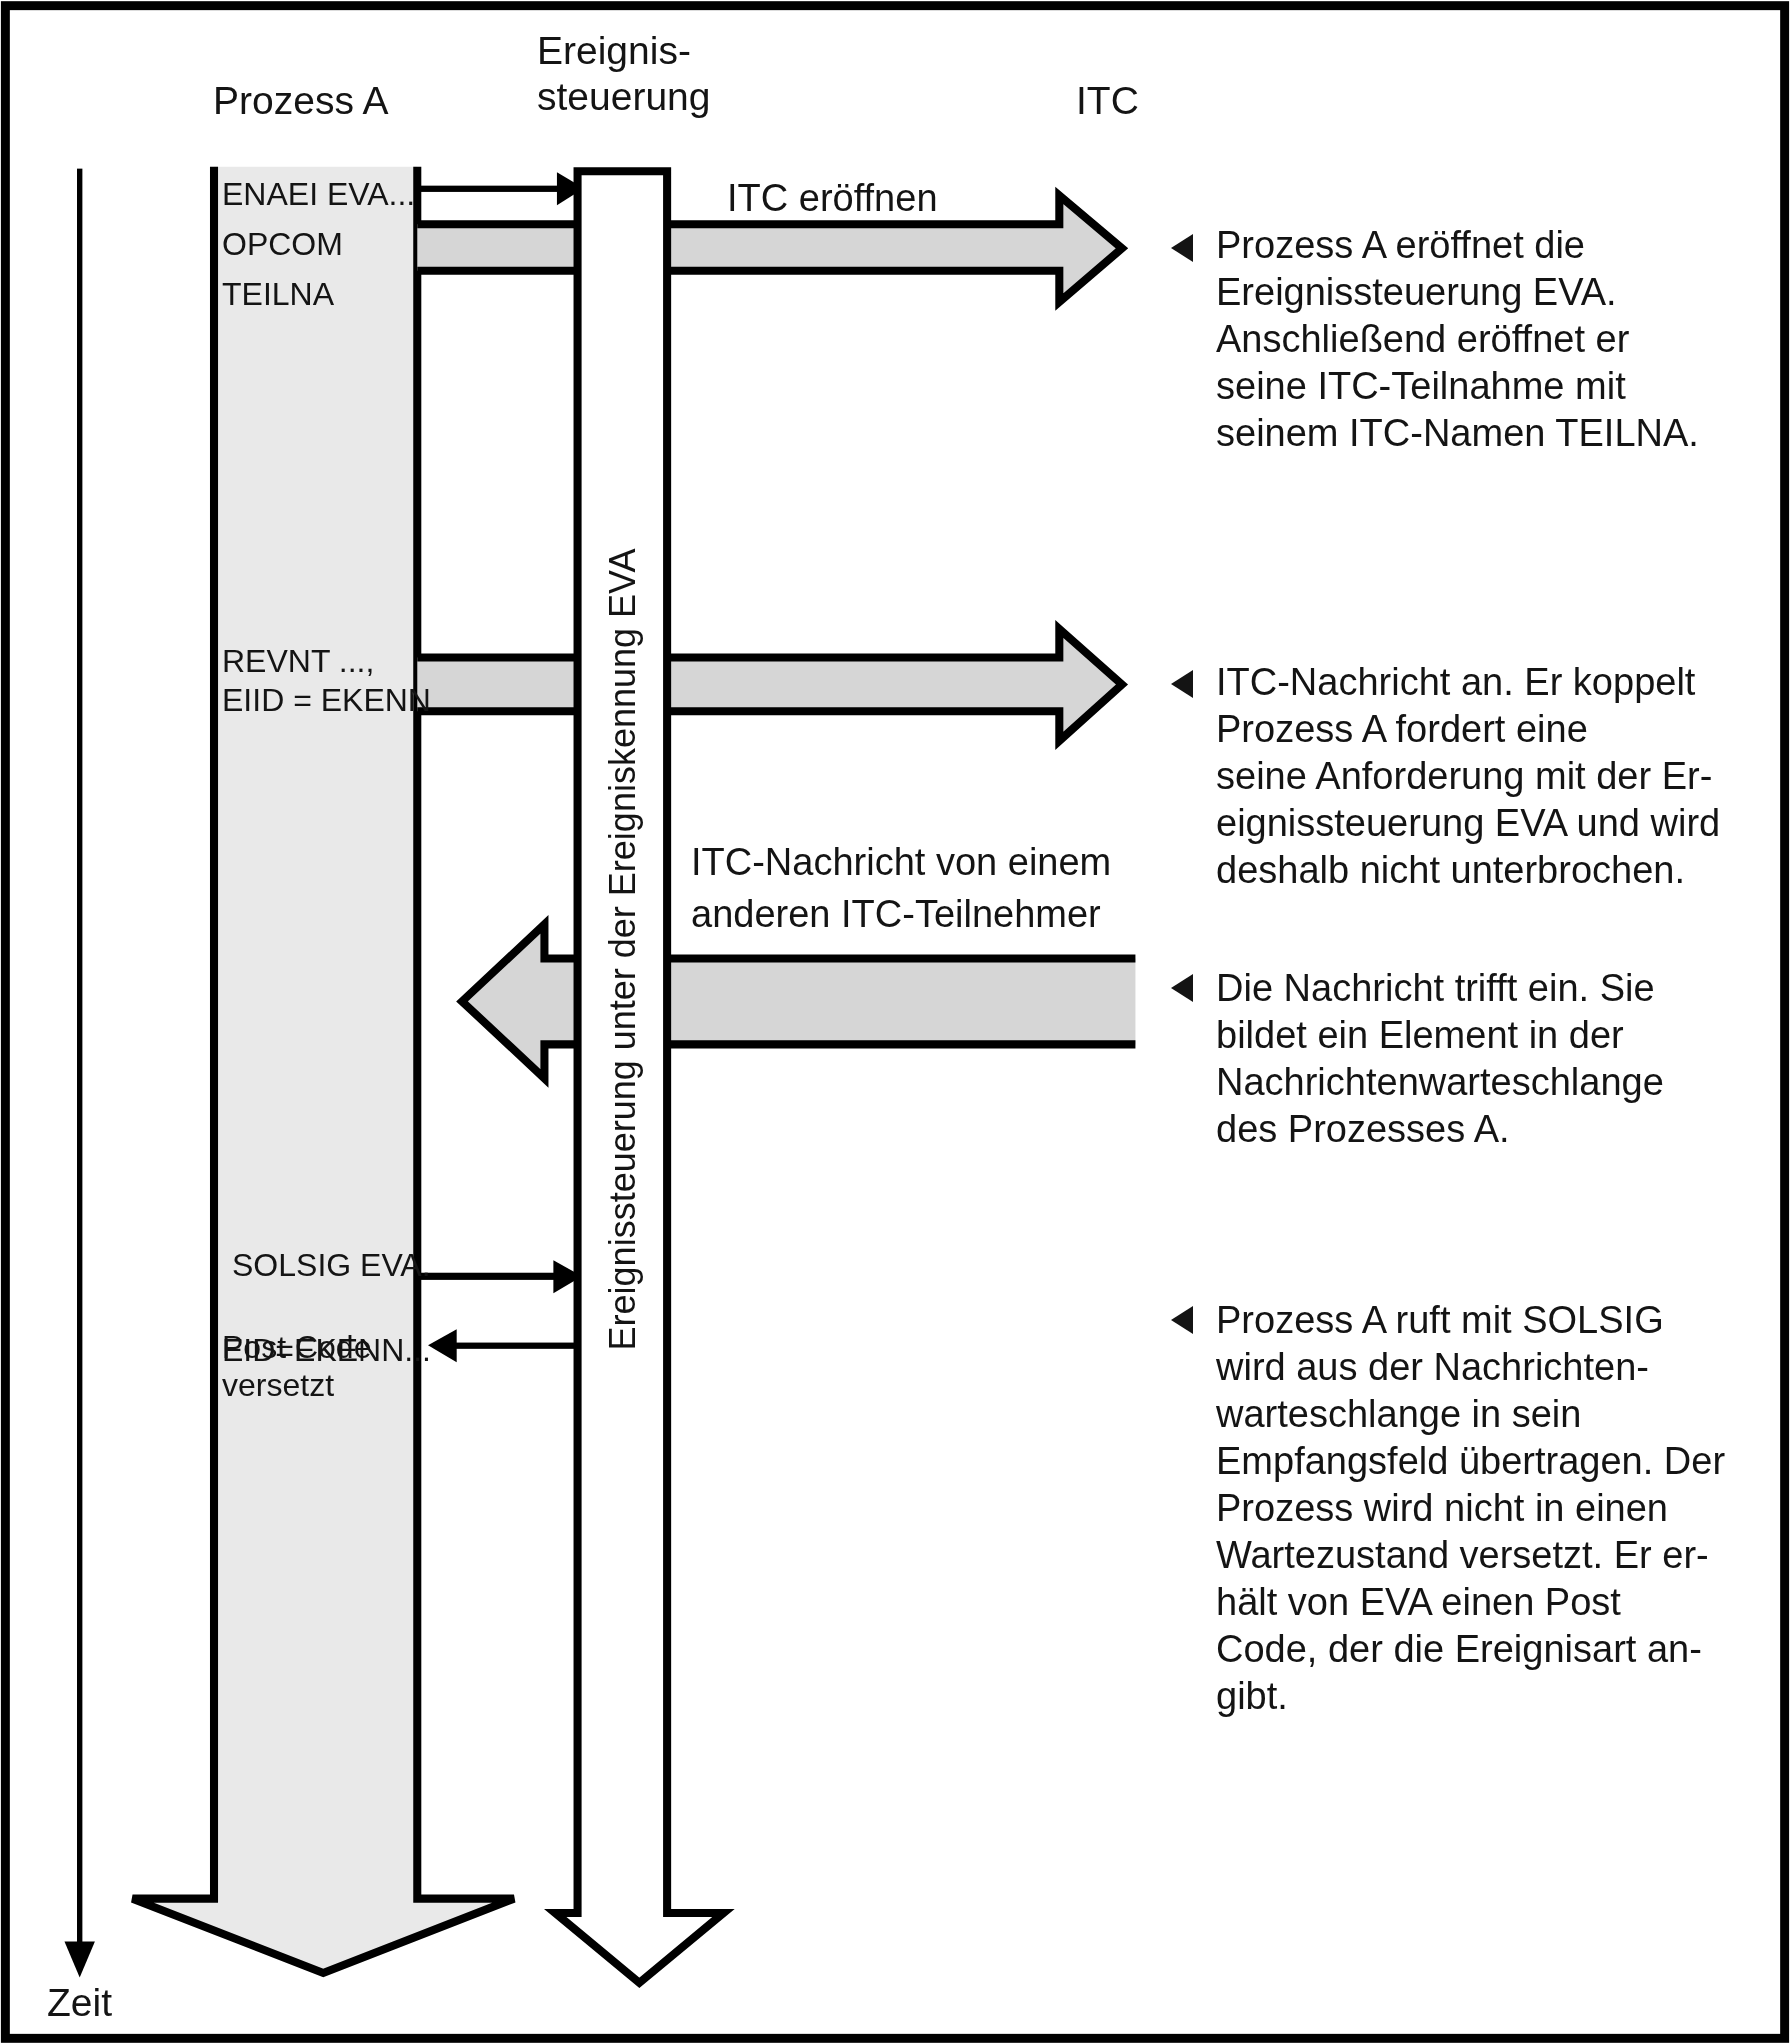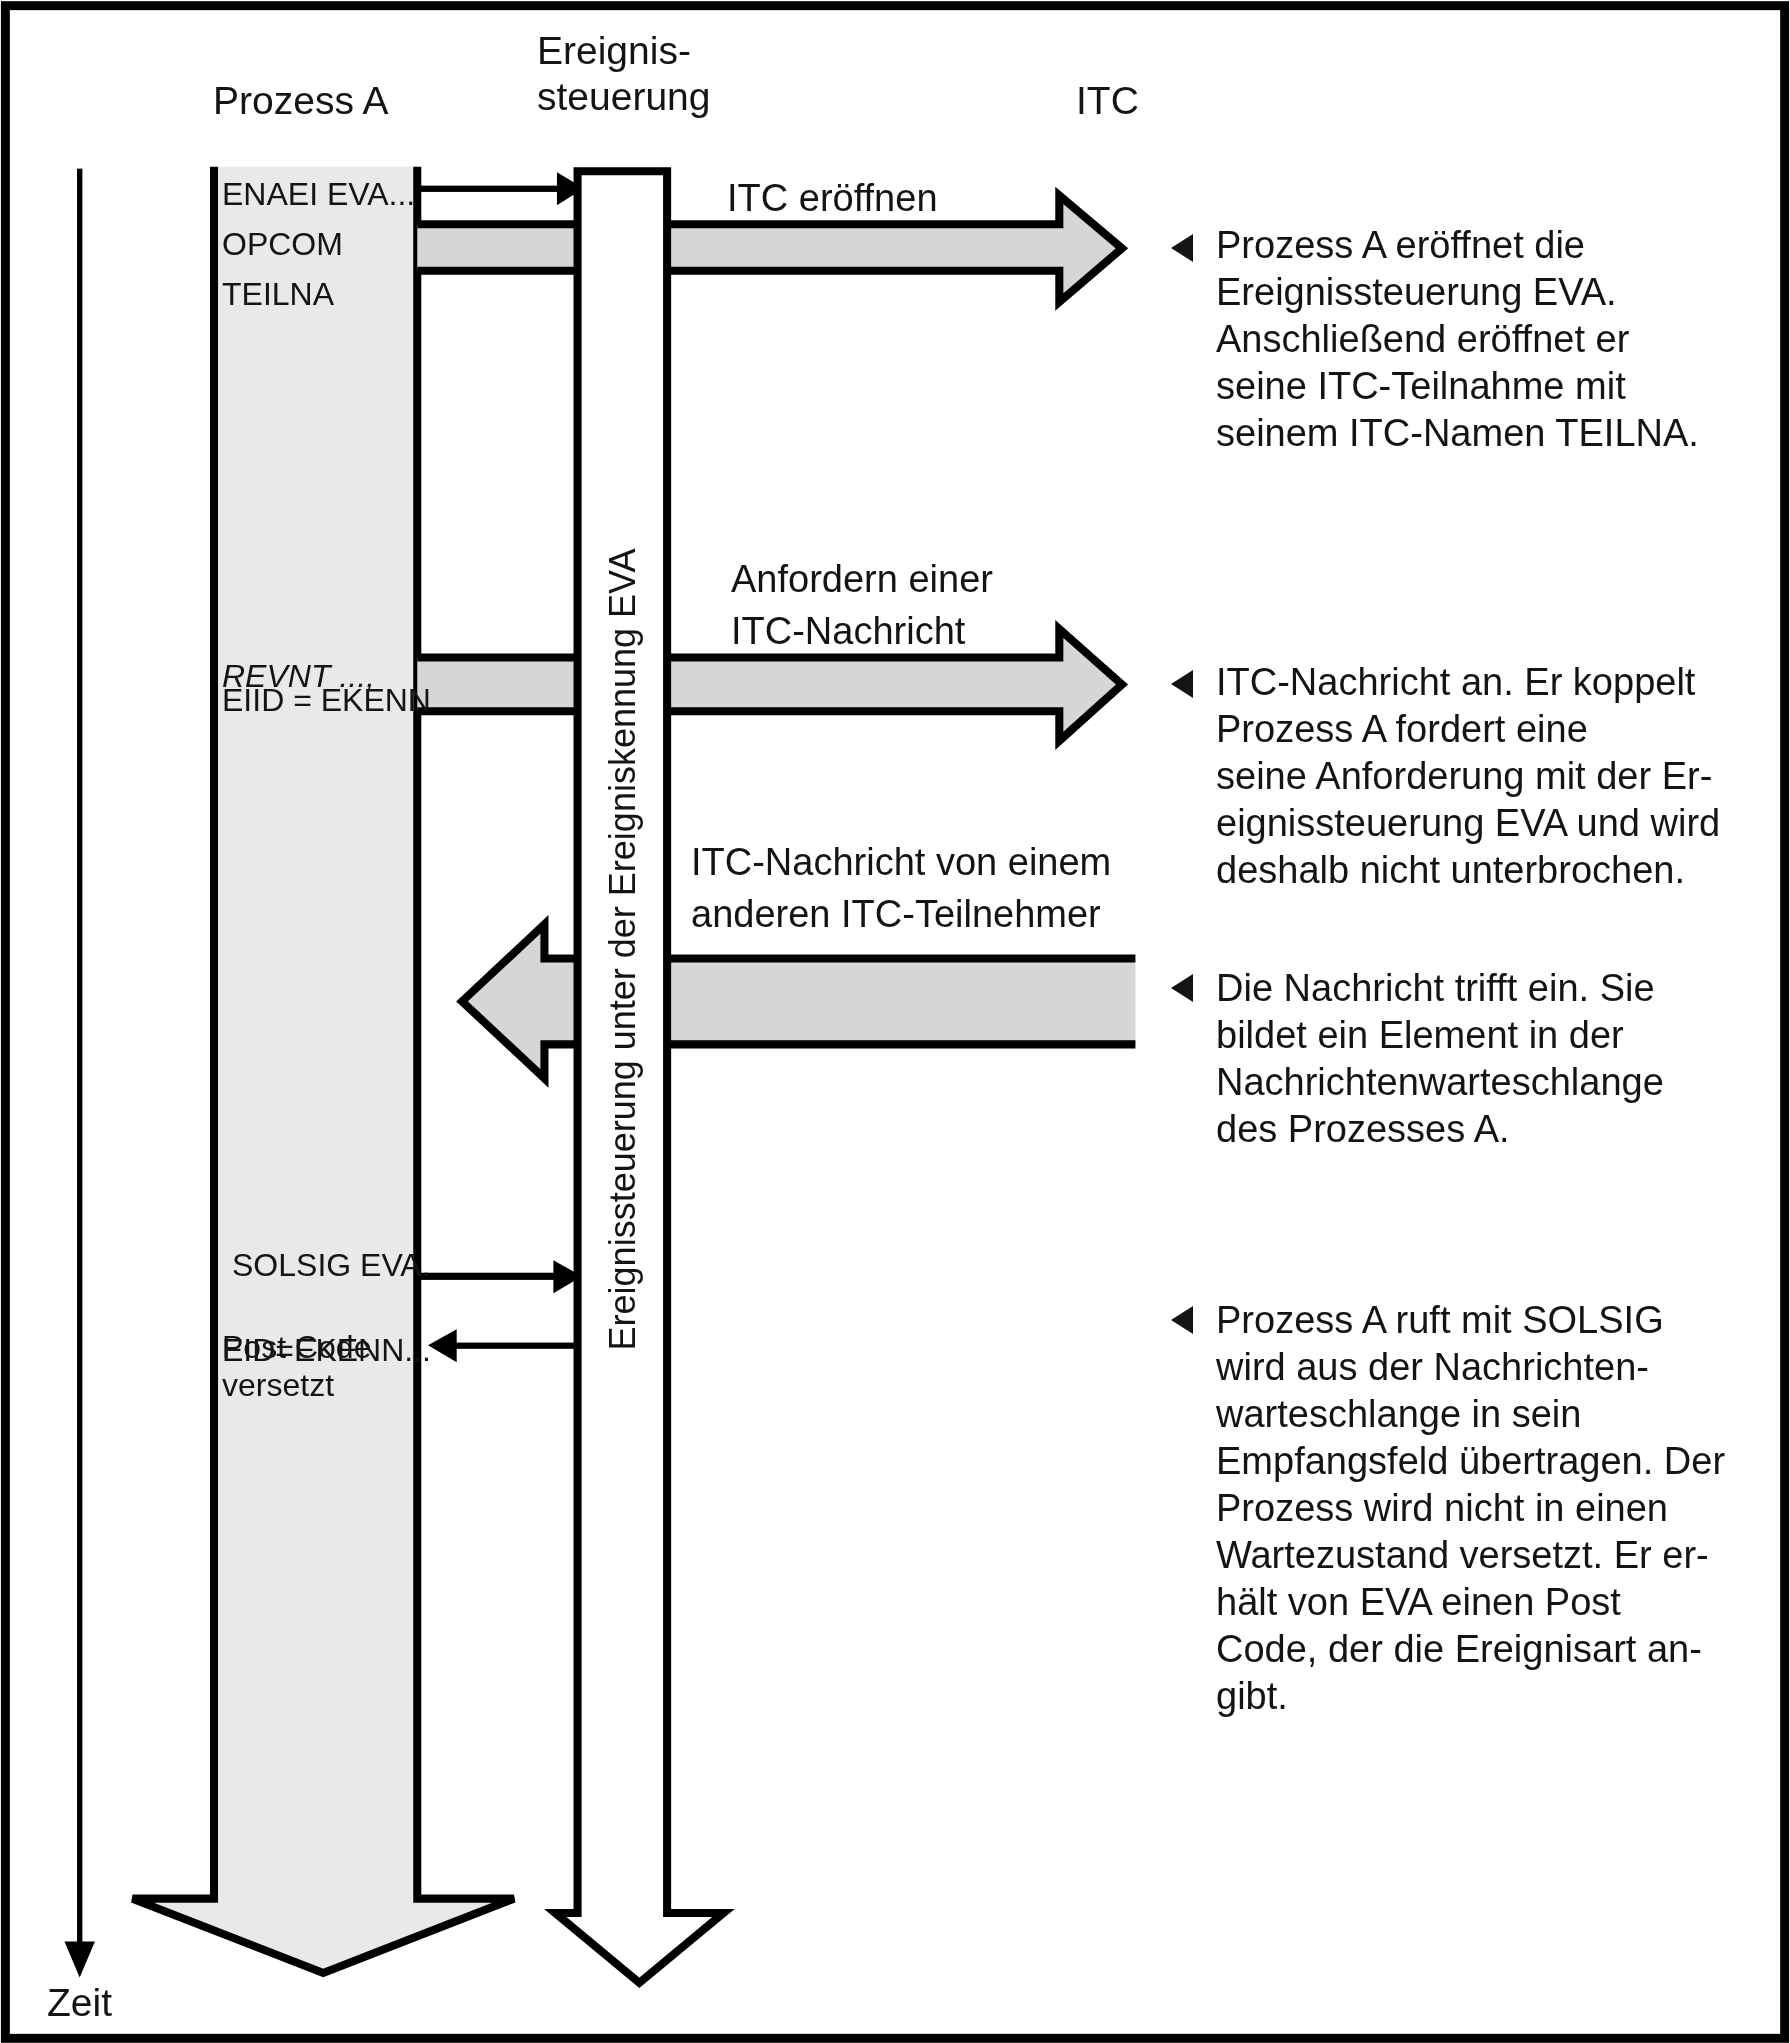--- a/index.html
+++ b/index.html
@@ -72,34 +72,30 @@
   </svg>
 
   <div class="hdr" style="left:213px; top:79px;">Prozess A</div>
   <div class="hdr" style="left:537px; top:29px;">Ereignis-</div>
   <div class="hdr" style="left:537px; top:75px;">steuerung</div>
   <div class="hdr" style="left:1076px; top:79px;">ITC</div>
 
   <div class="barlabel" style="left:222px; top:176px;">ENAEI EVA...</div>
   <div class="barlabel" style="left:222px; top:226px;">OPCOM</div>
   <div class="barlabel" style="left:222px; top:276px;">TEILNA</div>
-  <div class="barlabel" style="left:222px; top:658px;font-style:italic;">REVNT ...,</div>
+  <div class="barlabel" style="left:222px; top:643px;">REVNT ...,</div>
   <div class="barlabel" style="left:222px; top:682px;">EIID = EKENN</div>
   <div class="barlabel" style="left:232px; top:1247px;">SOLSIG EVA.</div>
   <div class="barlabel" style="left:222px; top:1288px;margin-top:44px;">EID=EKENN...</div>
   <div class="barlabel" style="left:222px; top:1329px;">Post Code</div>
   <div class="barlabel" style="left:222px; top:1367px;">versetzt</div>
 
   <div class="rotlabel">Ereignissteuerung unter der Ereigniskennung EVA</div>
 
   <div class="msg" style="left:727px; top:172px;">ITC eröffnen</div>
-  <div class="msg" style="left:731px; top:553px;">
-    <span style="display:block;">Anfordern einer</span>
-    <span style="display:block;">ITC-Nachricht</span>
-  </div>
   <div class="msg" style="left:691px; top:836px;">
     <span style="display:block;">ITC-Nachricht von einem</span>
     <span style="display:block;">anderen ITC-Teilnehmer</span>
   </div>
 
   <div class="bullet" style="left:1171px; top:234px;"></div>
   <div class="bullet" style="left:1171px; top:670px;"></div>
   <div class="bullet" style="left:1171px; top:974px;"></div>
   <div class="bullet" style="left:1171px; top:1306px;"></div>
 

